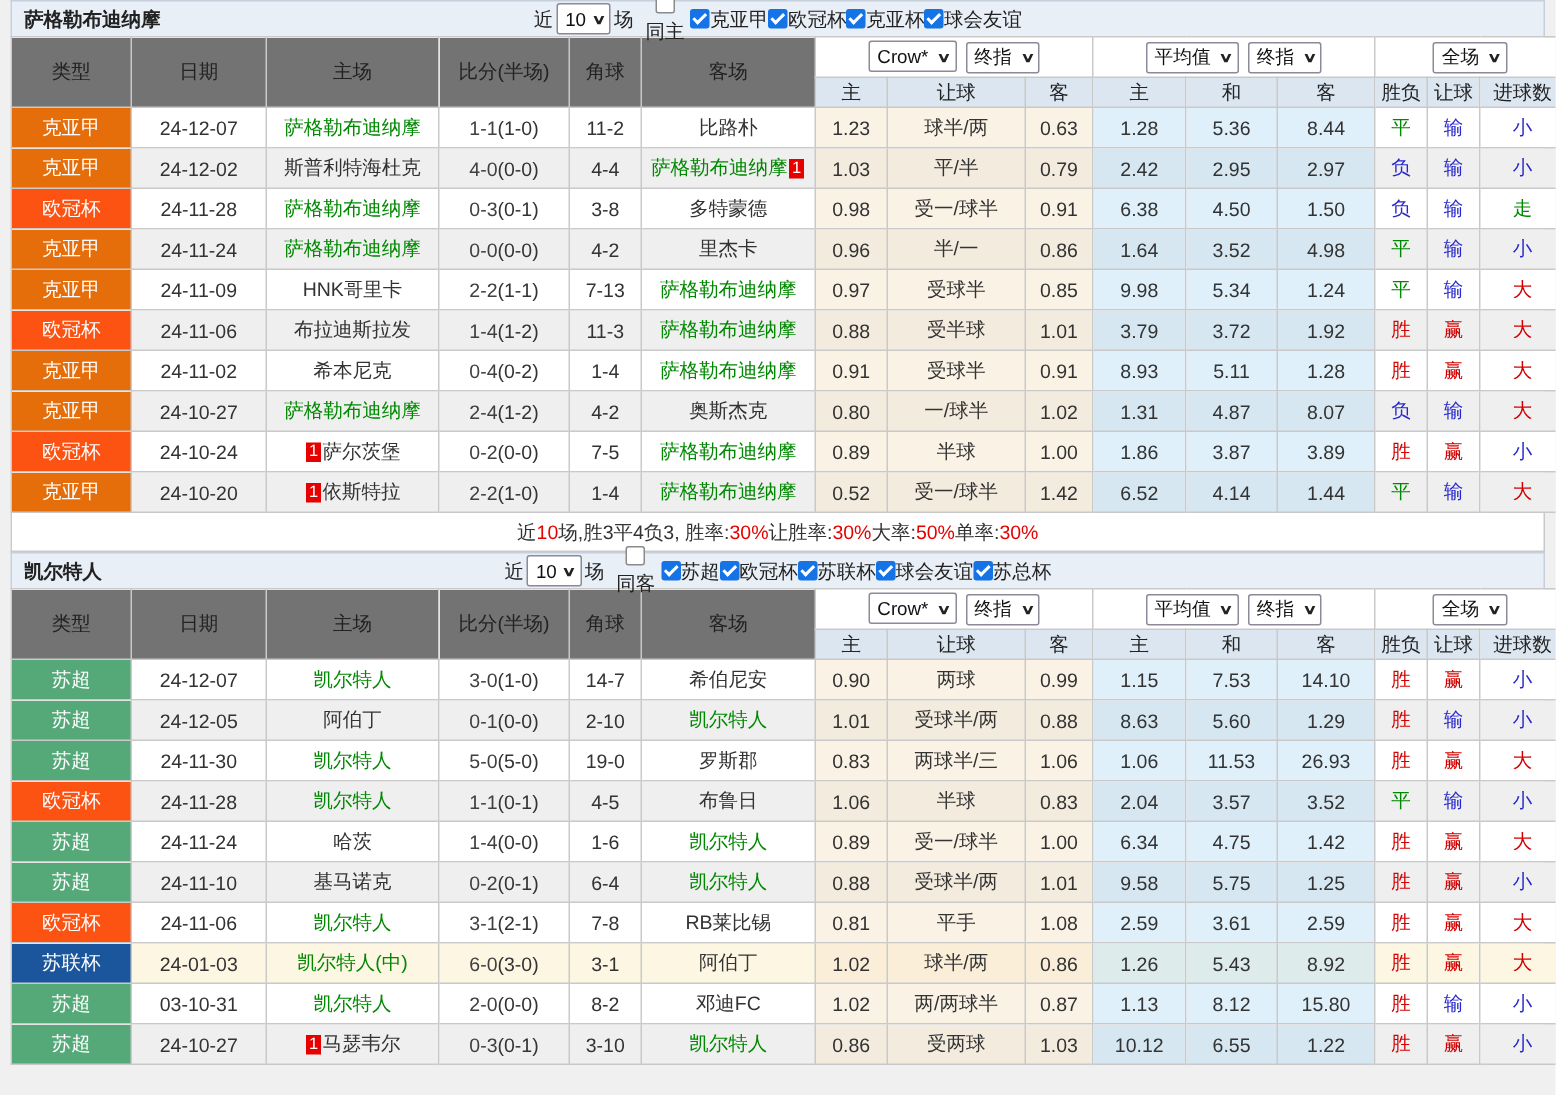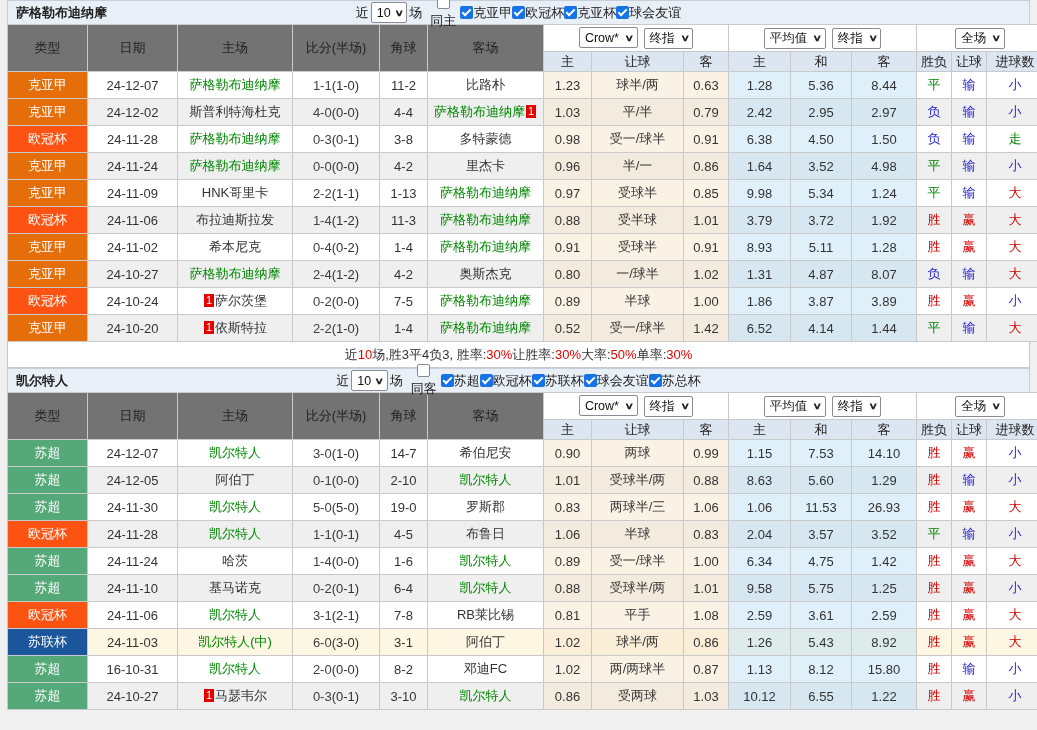--- a/index.html
+++ b/index.html
@@ -234,21 +234,21 @@
               <td class="c-avg">4.98</td>
               <td class="t-g">平</td>
               <td class="t-b">输</td>
               <td class="t-b">小</td>
             </tr>
             <tr>
               <td class="type" style="background: rgb(229, 110, 10);">克亚甲</td>
               <td>24-11-09</td>
               <td><span>HNK哥里卡</span></td>
               <td><span class="s-red">2-2</span><span class="s-half">(1-1)</span></td>
-              <td>1-13</td>
+              <td>7-13</td>
               <td><span class="team-hl">萨格勒布迪纳摩</span></td>
               <td class="c-crow">0.97</td>
               <td class="c-crow">受球半</td>
               <td class="c-crow">0.85</td>
               <td class="c-avg">9.98</td>
               <td class="c-avg">5.34</td>
               <td class="c-avg">1.24</td>
               <td class="t-g">平</td>
               <td class="t-b">输</td>
               <td class="t-r">大</td>
@@ -572,38 +572,38 @@
               <td class="c-crow">1.08</td>
               <td class="c-avg">2.59</td>
               <td class="c-avg">3.61</td>
               <td class="c-avg">2.59</td>
               <td class="t-r">胜</td>
               <td class="t-r">赢</td>
               <td class="t-r">大</td>
             </tr>
             <tr style="background: rgb(253, 246, 227);">
               <td class="type" style="background: rgb(27, 86, 157);">苏联杯</td>
-              <td>24-11-03</td>
+              <td>24-01-03</td>
               <td><span class="team-hl">凯尔特人(中)</span></td>
               <td><span class="s-red">6-0</span><span class="s-half">(3-0)</span></td>
               <td>3-1</td>
               <td><span>阿伯丁</span></td>
               <td class="c-crow">1.02</td>
               <td class="c-crow">球半/两</td>
               <td class="c-crow">0.86</td>
               <td class="c-avg">1.26</td>
               <td class="c-avg">5.43</td>
               <td class="c-avg">8.92</td>
               <td class="t-r">胜</td>
               <td class="t-r">赢</td>
               <td class="t-r">大</td>
             </tr>
             <tr>
               <td class="type" style="background: rgb(85, 168, 120);">苏超</td>
-              <td>16-10-31</td>
+              <td>03-10-31</td>
               <td><span class="team-hl">凯尔特人</span></td>
               <td><span class="s-red">2-0</span><span class="s-half">(0-0)</span></td>
               <td>8-2</td>
               <td><span>邓迪FC</span></td>
               <td class="c-crow">1.02</td>
               <td class="c-crow">两/两球半</td>
               <td class="c-crow">0.87</td>
               <td class="c-avg">1.13</td>
               <td class="c-avg">8.12</td>
               <td class="c-avg">15.80</td>

